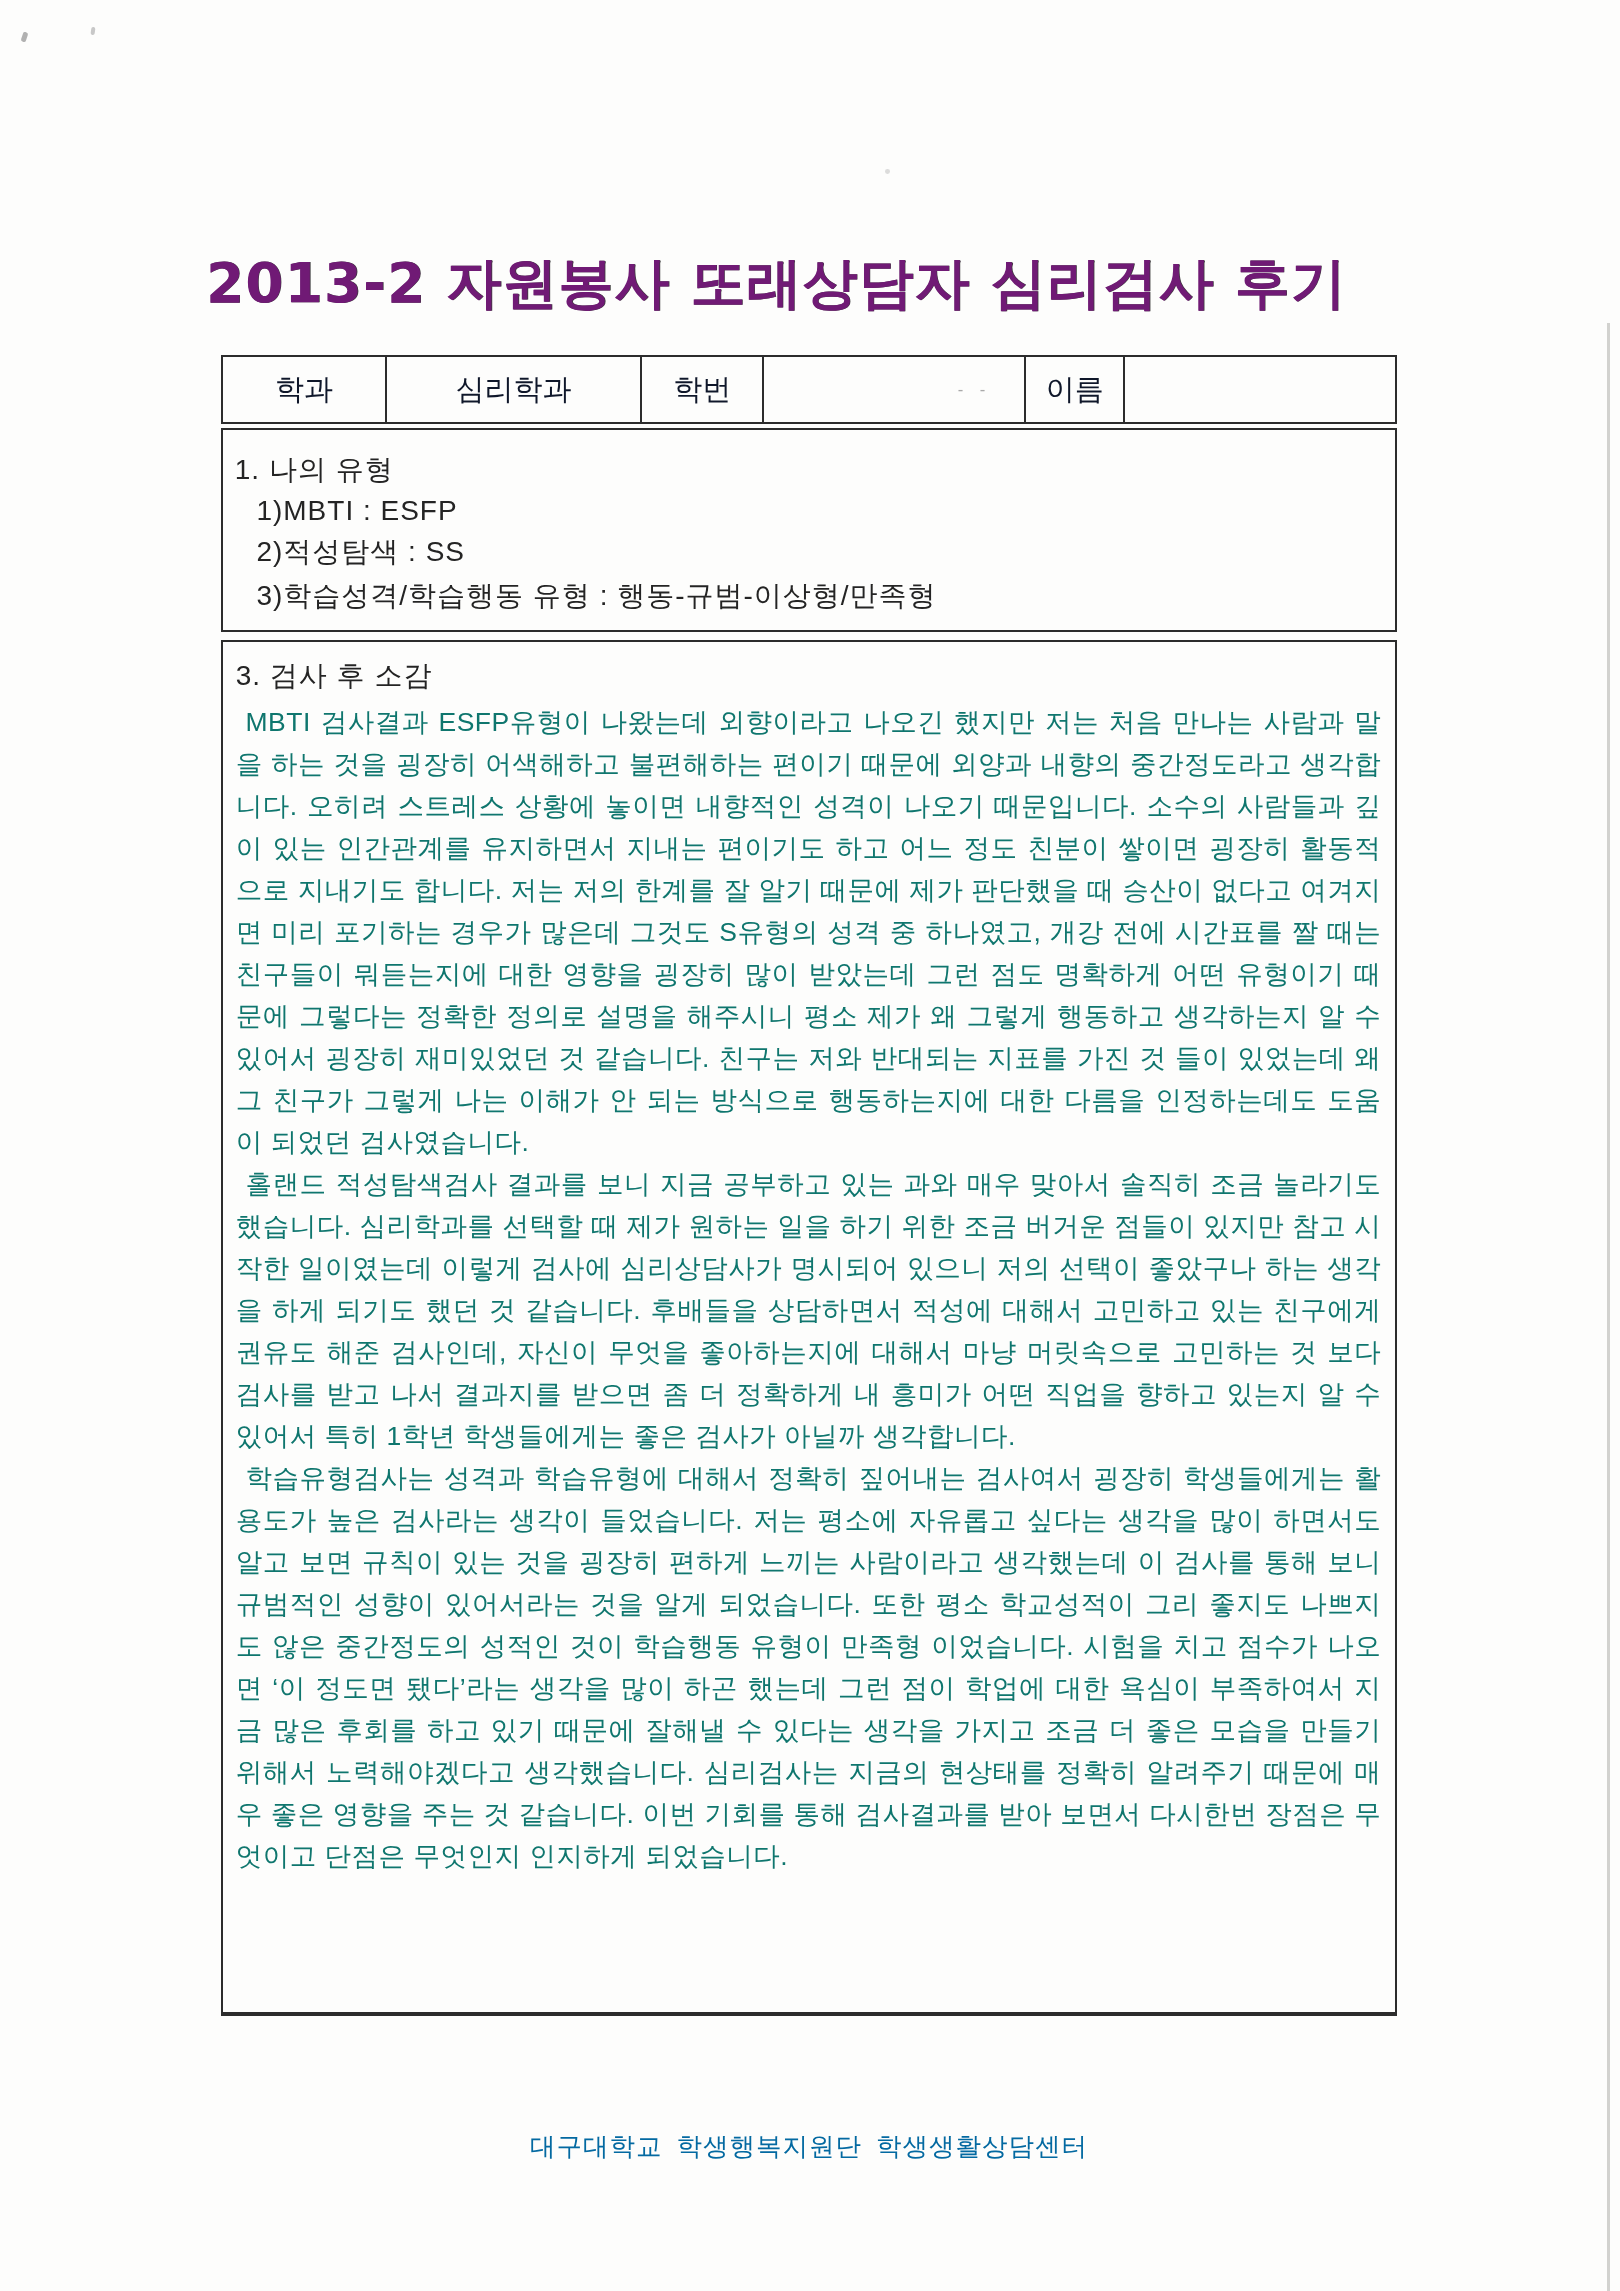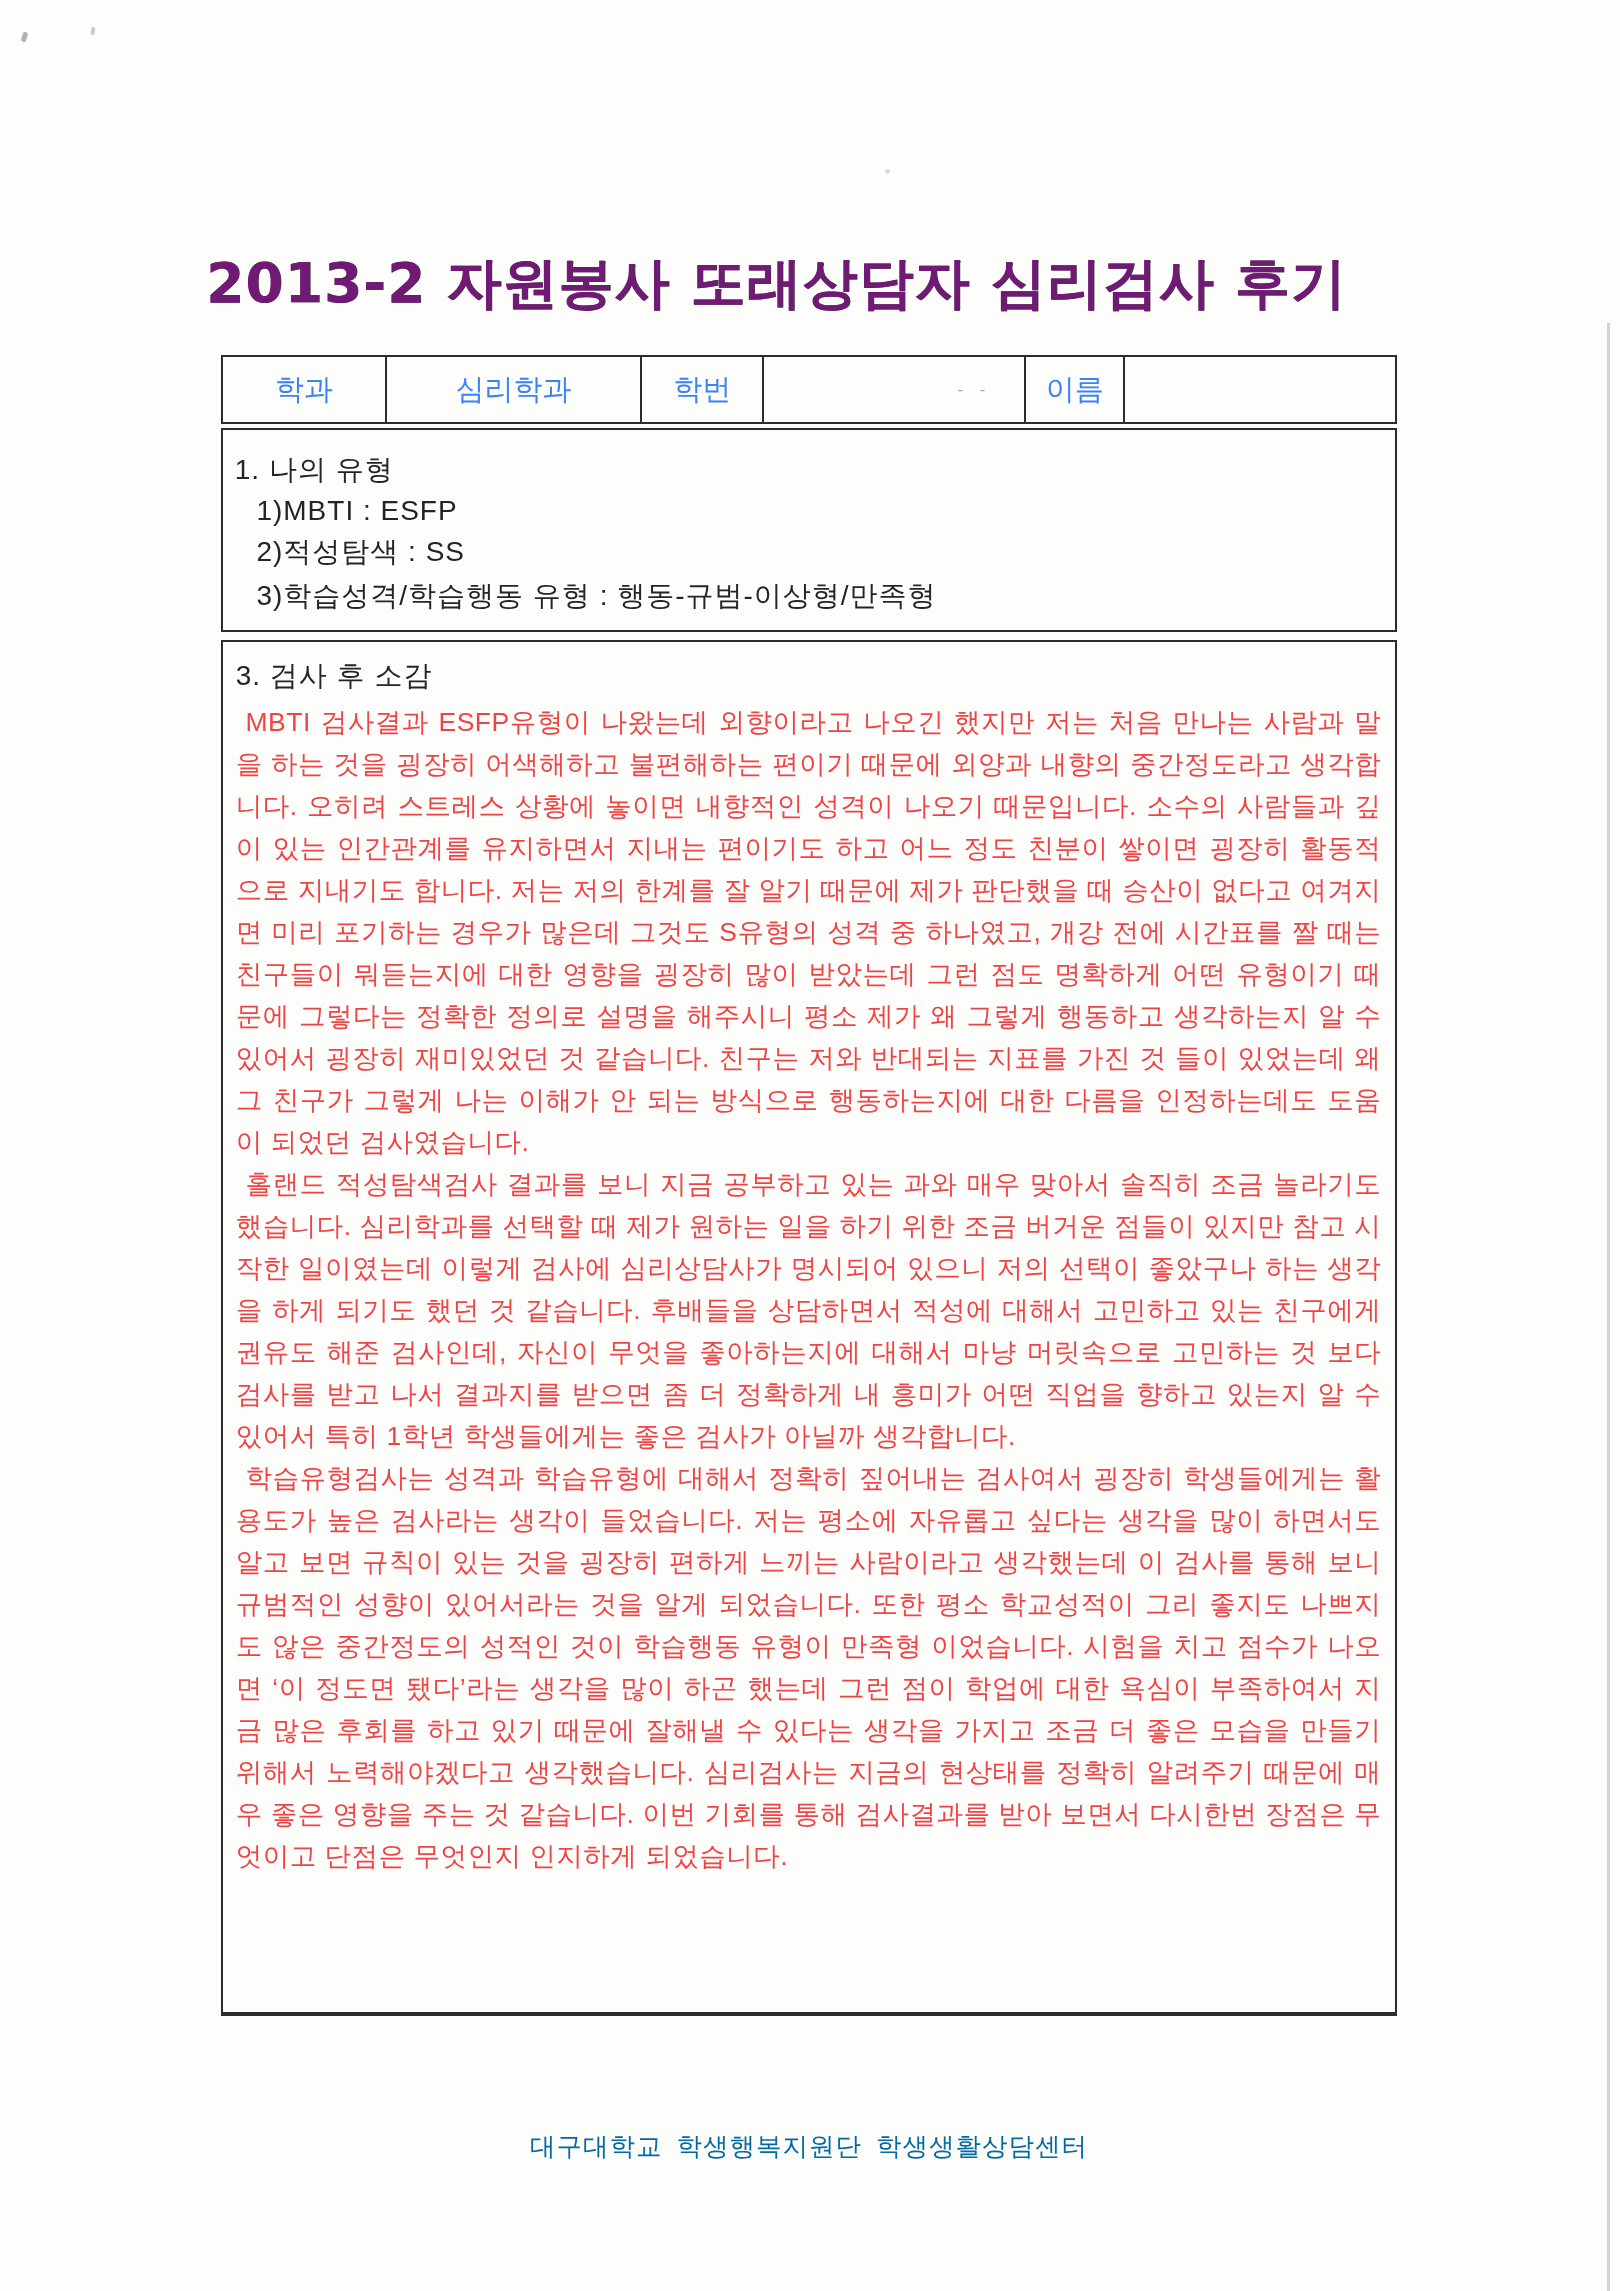--- a/index.html
+++ b/index.html
@@ -28,21 +28,21 @@
     letter-spacing:1px;white-space:nowrap;
     text-shadow:0.6px 0 0 #3c3c3c;
   }
 
   .info-table{
     position:absolute;left:221px;top:355px;width:1176px;height:69px;
     border-collapse:collapse;table-layout:fixed;
   }
   .info-table td{
     border:2px solid #2c2c2c;
-    font-size:29px;color:#3b82f6;text-align:center;vertical-align:middle;
+    font-size:29px;color:#0f172a;text-align:center;vertical-align:middle;
     overflow:hidden;
   }
   .info-table{border:2.9px solid #2c2c2c;}
   td.c-dept-l{width:14.3%;}
   td.c-dept-v{width:22.4%;}
   td.c-id-l{width:10.6%;}
   td.c-id-v{width:20.3%;}
   td.c-name-l{width:8.5%;}
   td.c-name-v{width:23.9%;}
   td.redacted{color:#a9a9a9;font-size:16.7px;text-align:right;padding-right:33px;letter-spacing:5.9px;}
@@ -54,21 +54,21 @@
   .box1{top:428px;height:204px;padding:19.6px 13.7px 0 11.8px;}
   .box2{top:640px;height:1376px;padding:13.7px 13.7px 0 12.7px;border-bottom-width:4.9px;}
 
   .sec-heading{
     font-size:28px;color:#242424;line-height:39px;letter-spacing:1px;
   }
   .s1-item{
     margin-left:21.6px;margin-top:6px;font-size:28px;color:#242424;letter-spacing:1px;
   }
   .body-par{
-    margin:0;font-size:26.5px;line-height:42px;color:#ef4444;
+    margin:0;font-size:26.5px;line-height:42px;color:#0f766e;
     text-align:justify;text-indent:9.8px;
     word-break:normal;overflow-wrap:break-word;letter-spacing:0.5px;
   }
   .box2 .sec-heading{margin-bottom:5.9px;}
 
   .doc-footer{
     position:absolute;left:221px;top:2129px;width:1176px;
     text-align:center;font-size:25.5px;color:#0369a1;letter-spacing:1px;
     word-spacing:5.9px;
   }

